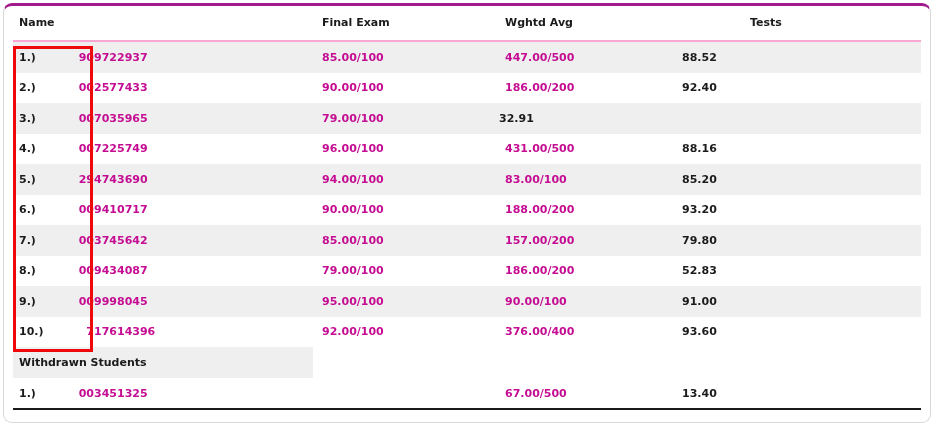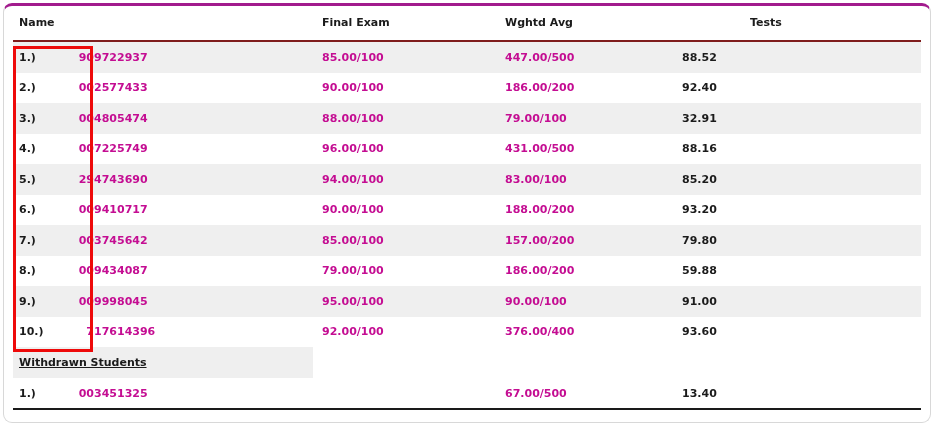--- a/index.html
+++ b/index.html
@@ -9,34 +9,34 @@
     font-size:11px;font-weight:700;color:#1b1b1b;background:#fff;
   }
   .panel{
     position:absolute;left:3px;top:3px;width:928px;height:420px;
     box-sizing:border-box;background:#fff;
     border:1px solid #d8d8d8;border-top:3px solid #a21b8d;
     border-radius:9px;padding:0 9px;overflow:hidden;
   }
   .thead{
     display:flex;height:36px;box-sizing:border-box;padding-top:10px;
-    border-bottom:2px solid #7f1d1d;color:#1b1b1b;
+    border-bottom:2px solid #f9a8d4;color:#1b1b1b;
   }
   .cell{box-sizing:border-box;padding-left:6px;white-space:nowrap;overflow:hidden;}
   .col-name{width:303px;}
   .col-exam{width:183px;}
   .col-tests{width:177px;}
   .col-avg{flex:1;}
   .row{display:flex;height:30.5px;align-items:center;}
   #student-rows .row:nth-child(odd){background:#efefef;}
   .rank{color:#1b1b1b;}
   .sid{color:#c40d92;margin-left:4px;cursor:pointer;padding-left:35px;}
   .score{color:#c40d92;}
   .avg-val{color:#1b1b1b;}
-  .section-row{height:31px;display:flex;align-items:stretch;text-decoration:underline;}
+  .section-row{height:31px;display:flex;align-items:stretch;}
   .section-cell{
     width:300px;box-sizing:border-box;background:#efefef;
     display:flex;align-items:center;padding-left:6px;color:#1b1b1b;
   }
   #withdrawn-rows .row{height:30px;background:#fff;}
   .tfoot-line{height:0;border-bottom:2px solid #1a1a1a;}
   .highlight{
     position:absolute;left:13px;top:46px;width:80px;height:306px;
     border:3px solid #ee0a0a;box-sizing:border-box;pointer-events:none;
   }
@@ -71,23 +71,22 @@
       <span class="sid">002577433</span>
     </div>
     <div class="cell col-exam score">90.00/100</div>
     <div class="cell col-tests score">186.00/200</div>
     <div class="cell col-avg avg-val">92.40</div>
   </div>
 
   <div class="row">
     <div class="cell col-name">
       <span class="rank">3.)</span>
-      <span class="sid">004805474</span>
+      <span class="sid">007035965</span>
     </div>
-    <div class="cell col-exam score">88.00/100</div>
     <div class="cell col-tests score">79.00/100</div>
     <div class="cell col-avg avg-val">32.91</div>
   </div>
 
   <div class="row">
     <div class="cell col-name">
       <span class="rank">4.)</span>
       <span class="sid">007225749</span>
     </div>
     <div class="cell col-exam score">96.00/100</div>
@@ -125,21 +124,21 @@
     <div class="cell col-avg avg-val">79.80</div>
   </div>
 
   <div class="row">
     <div class="cell col-name">
       <span class="rank">8.)</span>
       <span class="sid">009434087</span>
     </div>
     <div class="cell col-exam score">79.00/100</div>
     <div class="cell col-tests score">186.00/200</div>
-    <div class="cell col-avg avg-val">59.88</div>
+    <div class="cell col-avg avg-val">52.83</div>
   </div>
 
   <div class="row">
     <div class="cell col-name">
       <span class="rank">9.)</span>
       <span class="sid">009998045</span>
     </div>
     <div class="cell col-exam score">95.00/100</div>
     <div class="cell col-tests score">90.00/100</div>
     <div class="cell col-avg avg-val">91.00</div>

